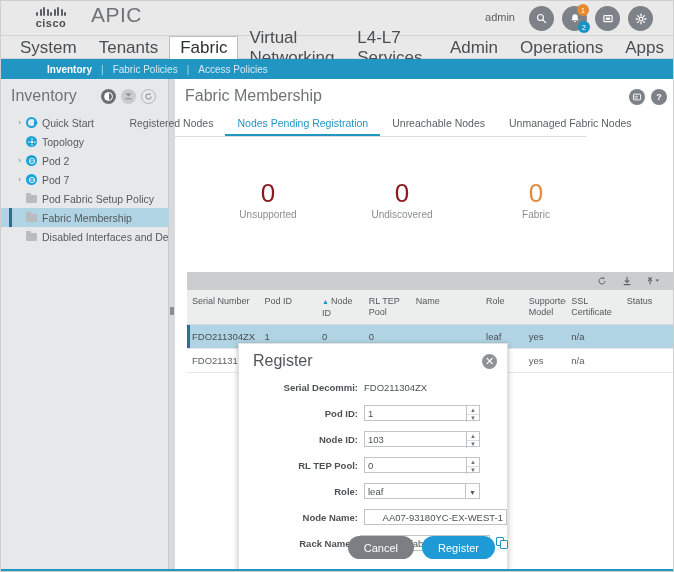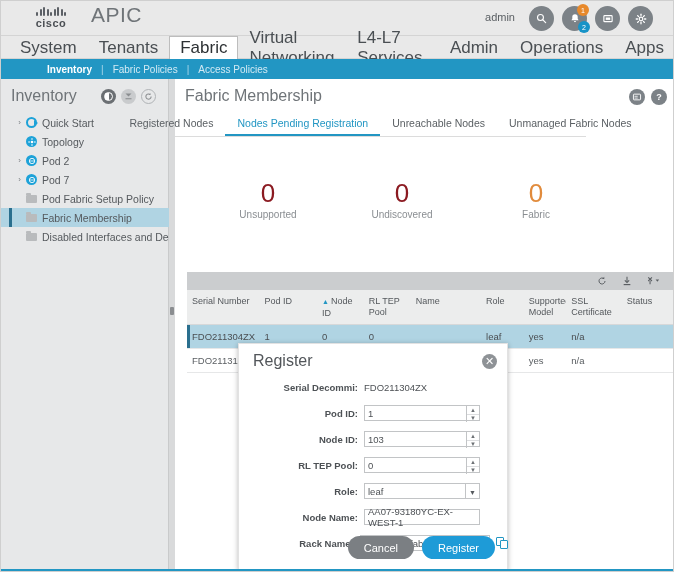--- a/index.html
+++ b/index.html
@@ -674,21 +674,21 @@
           </div>
           <div class="frow">
             <div class="flabel">Role:</div>
             <div class="inp selwrap" style="width: 116px; padding-right: 17px; overflow: hidden; white-space: nowrap;">
               <span>leaf</span>
               <div class="selarrow">▼</div>
             </div>
           </div>
           <div class="frow">
             <div class="flabel">Node Name:</div>
-            <div class="inp" style="width: 116px; justify-content: flex-end;">
+            <div class="inp" style="width: 143px; justify-content: flex-end;">
               <span>AA07-93180YC-EX-WEST-1</span>
             </div>
           </div>
           <div class="frow">
             <div class="flabel">Rack Name:</div>
             <div class="inp selwrap" style="width: 135px; padding-right: 17px; overflow: hidden; white-space: nowrap;">
               <span>AA07 (site:fabric, building:default, fl</span>
               <div class="selarrow">▼</div>
             </div>
             <div class="copy-icon">

